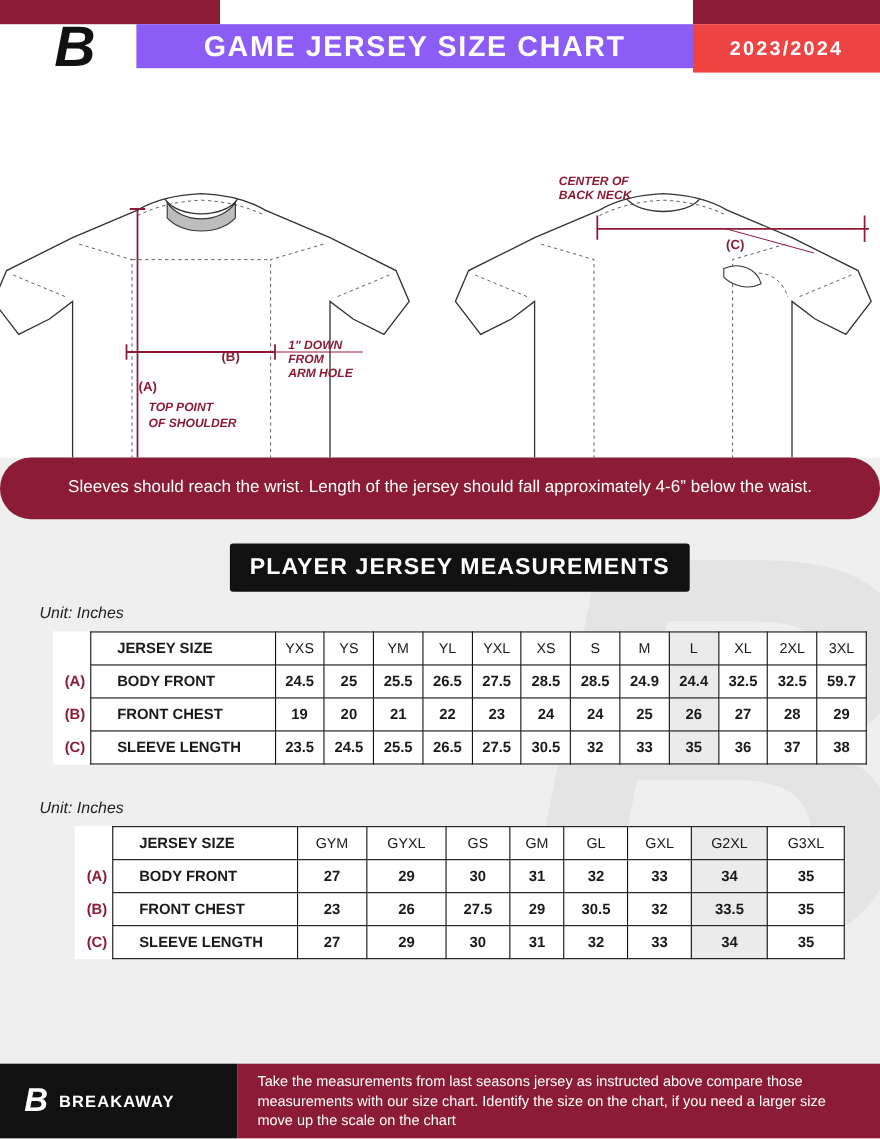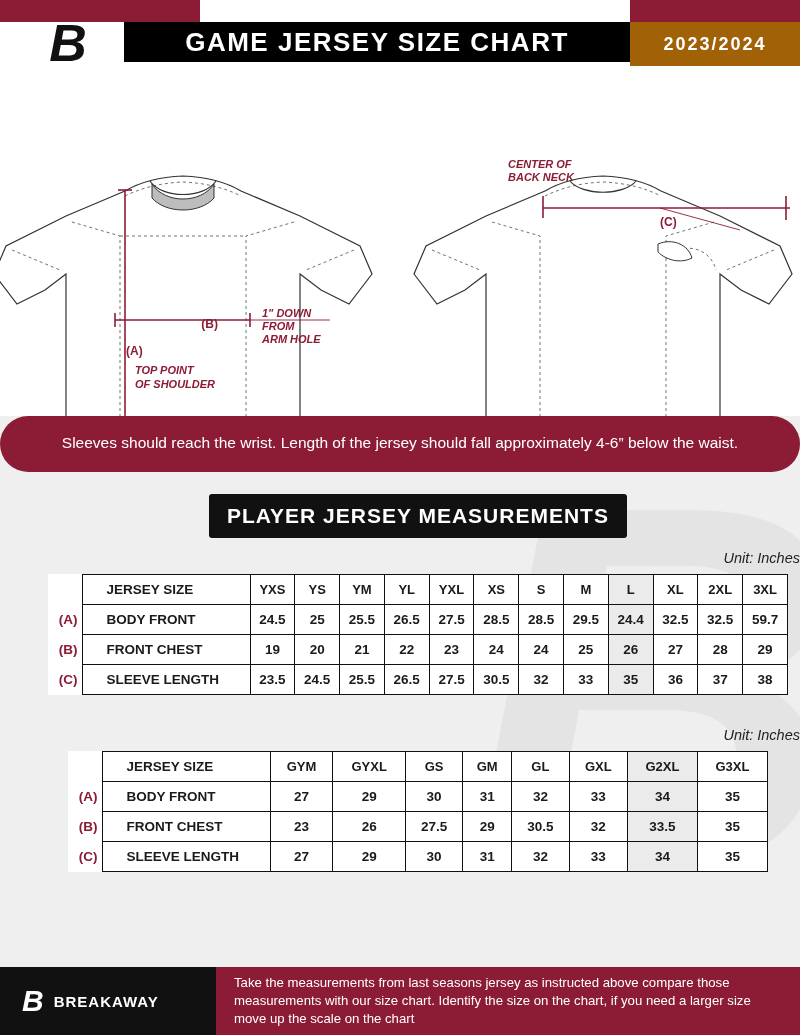--- a/index.html
+++ b/index.html
@@ -34,27 +34,27 @@
   .logo-box {
     position:absolute; left:22px; top:14px; width: 90px; height: 58px;
     display:flex; align-items:center; justify-content:center;
   }
   .logo-b {
     font-size: 52px; font-weight: 900; font-style: italic; color:#111; line-height:1;
     font-family: "Liberation Sans", sans-serif; letter-spacing:-2px;
   }
   .title-bar {
     position:absolute; left:124px; top:22px; right:170px; height: 40px;
-    background:#000000; color:#fff; display:flex; align-items:center; justify-content:center;text-align:center;
+    background:#8b5cf6; color:#fff; display:flex; align-items:center; justify-content:center;text-align:center;
   }
   .title-bar .ttl {
     font-size: 26px; font-weight: 800; letter-spacing: 1.5px;
   }
   .season {
-    position:absolute; right:0; top:22px; width:170px; height:44px; background:#a16207;
+    position:absolute; right:0; top:22px; width:170px; height:44px; background:#ef4444;
     color:#fff; display:flex; align-items:center; justify-content:center;
     font-size: 18px; font-weight: 700; letter-spacing: 2px;
   }
 
   
   .illus { position:relative; height: 338px; background:#ffffff; z-index:2; }
   .illus svg { display:block; }
   .lbl { font-style: italic; font-size: 11px; fill:#8c1c35; font-weight:700; }
   .tag { font-size: 12px; font-weight:800; fill:#8c1c35; }
 
@@ -66,27 +66,27 @@
   }
 
   
   .section { position:relative; z-index:2; padding: 14px 0 6px; margin-left: 36px; }
   .sec-title {
     margin: 8px auto 0; width: 418px; height: 44px; background:#111; color:#fff;
     display:flex; align-items:center; justify-content:center;
     font-size: 21px; font-weight: 800; letter-spacing: 1px;
     border-radius: 3px;
   }
-  .unit { text-align:right; font-style: italic; font-size: 14.5px; margin: 12px 0 8px; color:#222; }
+  .unit { text-align:left; font-style: italic; font-size: 14.5px; margin: 12px 0 8px; color:#222; }
 
   table { border-collapse: collapse; margin: 0 auto; background:#fff; }
   table.player { width: 740px; }
   table.goalie { width: 700px; }
   td, th { border: 1px solid #111; font-size: 13.5px; text-align:center; padding: 7px 4px; font-weight:600; }
-  th { font-weight: 700; font-size: 13px; }
+  th { font-weight: 400; font-size: 13px; }
   .rowlabel { text-align:left; padding-left: 24px; font-size: 13.5px; font-weight:600; white-space:nowrap; }
   .tagcell { border:none; text-align:right; padding-right:4px; width:34px; color:#8c1c35; font-weight:800; font-size:13.5px; background:transparent; }
   .firstcol { width: 168px; }
   .hl { background:#ebebeb; }
   .blank { border:none; background:transparent; }
 
   
   .footer {
     position:absolute; left:0; bottom:0; width:800px; height: 68px; z-index:3;
     display:flex;
@@ -216,21 +216,21 @@
         <tr>
           <td class="tagcell">(A)</td>
           <td class="firstcol rowlabel">BODY FRONT</td>
           <td>24.5</td>
           <td>25</td>
           <td>25.5</td>
           <td>26.5</td>
           <td>27.5</td>
           <td>28.5</td>
           <td>28.5</td>
-          <td>29.5</td>
+          <td>24.9</td>
           <td class="hl">24.4</td>
           <td>32.5</td>
           <td>32.5</td>
           <td>59.7</td>
         </tr>
         <tr>
           <td class="tagcell">(B)</td>
           <td class="firstcol rowlabel">FRONT CHEST</td>
           <td>19</td>
           <td>20</td>

